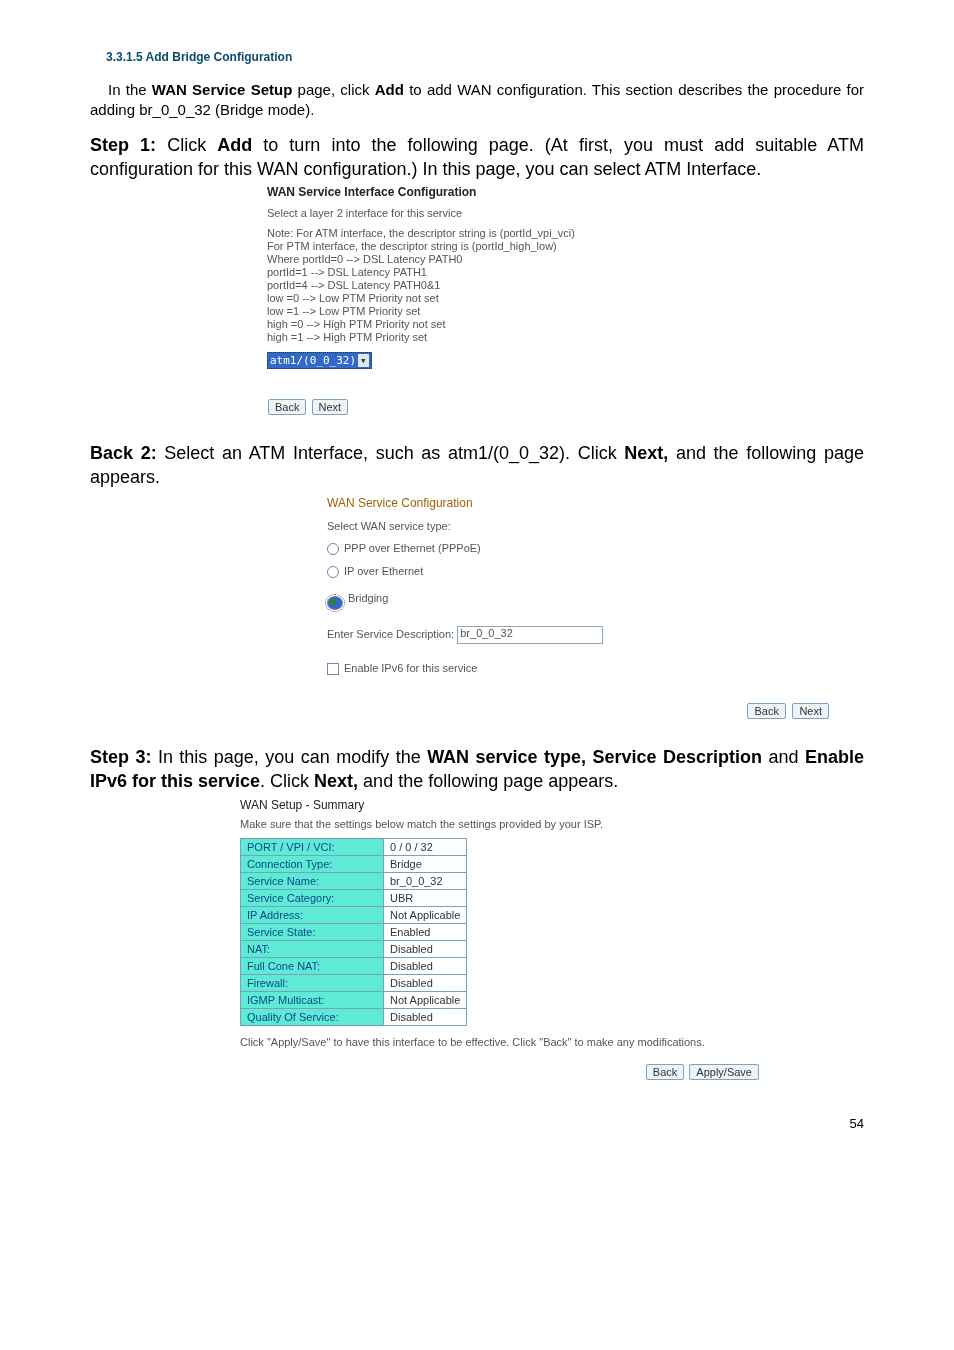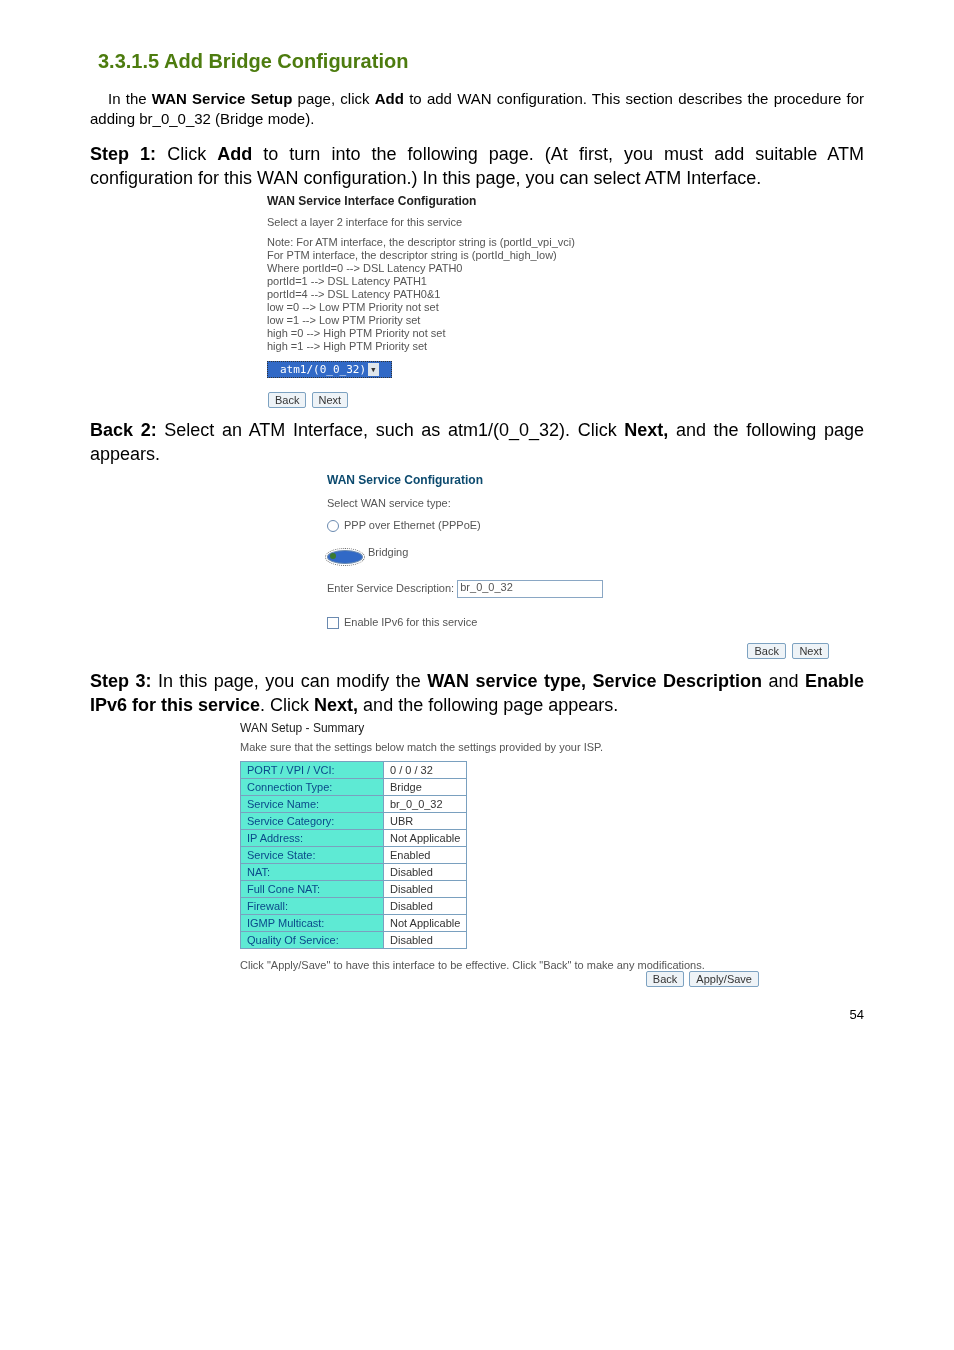--- a/index.html
+++ b/index.html
@@ -1,30 +1,30 @@
 <!DOCTYPE html>
 <html><head>
 <meta charset="utf-8">
 <style>
 body{margin:0;padding:0;background:#fff;font-family:Arial,Helvetica,sans-serif;color:#000;width:954px}
 .page{padding:50px 90px 30px 90px}
-h3.sect{color:#4d7c0f;font-size:20px;font-weight:bold;margin:0 0 16px 8px}
+h3.sect{color:#0c4a6e;font-size:12px;font-weight:bold;margin:0 0 16px 16px}
 p.intro{font-size:15px;margin:0 0 12px 0;text-align:justify;text-indent:18px;line-height:1.35}
 p.step{font-size:18px;margin:10px 0 4px 0;line-height:1.35;text-align:justify}
 .step-ind{margin-left:56px}
 .b{font-weight:bold}
 .shot1{width:420px;margin:4px auto 10px auto;font-family:Verdana,Arial,sans-serif;font-size:11px;color:#555;text-align:left}
 .shot1 .title{font-weight:bold;font-size:12px;color:#222;margin-bottom:8px}
 .shot1 .line{margin:1px 0}
-.sel{display:inline-block;background:#3169c6;color:#fff;border:1px dotted #333;padding:1px 12px;font-family:monospace;font-size:11px;margin-top:8px}
+.sel{display:inline-block;background:#3169c6;color:#fff;border:1px dotted #333;padding:1px 2px;font-family:monospace;font-size:11px;margin-top:8px}
 .sel .arrow{display:inline-block;background:#dfe6ec;color:#333;margin-left:2px;padding:0 2px}
 .btnrow{margin-top:14px}
-.btn{display:inline-block;border:1px solid #7da2c1;background:#eef3f7;color:#333;font-size:11px;padding:1px 6px;margin:0 1px;border-radius:2px}
+.btn{display:inline-block;border:1px solid #7da2c1;background:#eef3f7;color:#333;font-size:11px;padding:1px 6px;margin:16px 1px;border-radius:2px}
 .shot2{width:420px;margin:0 auto 2px auto;font-family:Verdana,Arial,sans-serif;font-size:11px;color:#555;padding-left:120px}
-.shot2 .title{font-weight:bold;font-size:12px;color:#0c4a6e;margin:6px 0 8px 0}
+.shot2 .title{font-weight:normal;font-size:12px;color:#a16207;margin:6px 0 8px 0}
 .shot2 .row{margin:10px 0}
 .radio{display:inline-block;width:10px;height:10px;border:1px solid #6a8ab0;border-radius:50%;vertical-align:middle;margin-right:5px;position:relative}
 .radio.sel:before{content:"";position:absolute;left:2px;top:2px;width:6px;height:6px;border-radius:50%;background:#3b7a2f}
 .radio.sel{outline:1px dotted #666;outline-offset:1px}
 .cb{display:inline-block;width:10px;height:10px;border:1px solid #6a8ab0;vertical-align:middle;margin-right:5px}
 .tin{display:inline-block;border:1px solid #8aa7c4;width:140px;height:16px;color:#555;font-size:11px;padding:0 2px;vertical-align:middle}
 .btnrow2{text-align:right;width:500px;margin:12px auto 4px 240px}
 .shot3{width:520px;margin:0 0 6px 150px;font-family:Verdana,Arial,sans-serif;font-size:11px;color:#555}
 .shot3 .title{font-weight:normal;font-size:12px;color:#222;margin:0 0 6px 0}
 .shot3 .sub{font-size:11px;color:#555;margin-bottom:8px}
@@ -70,20 +70,21 @@
 </div>
 
 <p class="step" style="text-align:justify">
 <span class="b">Back 2:</span><span> Select an ATM Interface, such as atm1/(0_0_32). Click </span><span class="b">Next,</span><span> and the following page appears.</span>
 </p>
 
 <div class="shot2">
   <div class="title">WAN Service Configuration</div>
   <div class="row">Select WAN service type:</div>
   <div class="row"><span class="radio"></span><span>PPP over Ethernet (PPPoE)</span></div>
+  <div class="row"><span class="radio"></span><span>IP over Ethernet</span></div>
   <div class="row"><span class="radio sel"></span><span>Bridging</span></div>
   <div class="row" style="margin-top:16px"><span>Enter Service Description:</span> <span class="tin">br_0_0_32</span></div>
   <div class="row" style="margin-top:18px"><span class="cb"></span><span>Enable IPv6 for this service</span></div>
 </div>
 <div class="btnrow2">
   <span class="btn">Back</span>
   <span class="btn">Next</span>
 </div>
 
 <p class="step">

